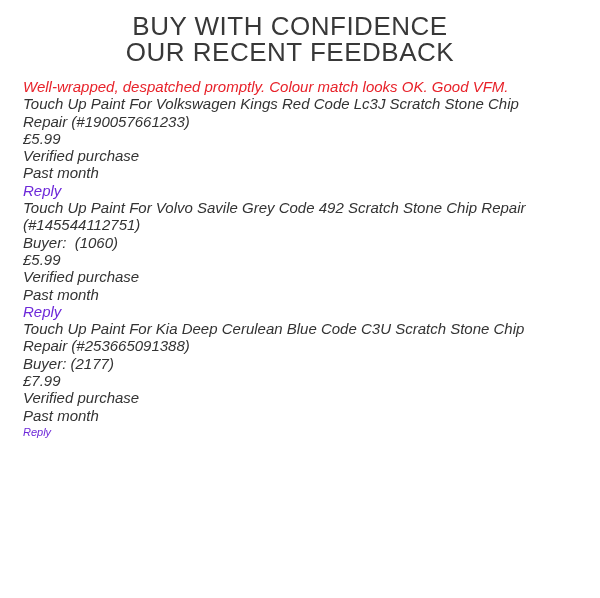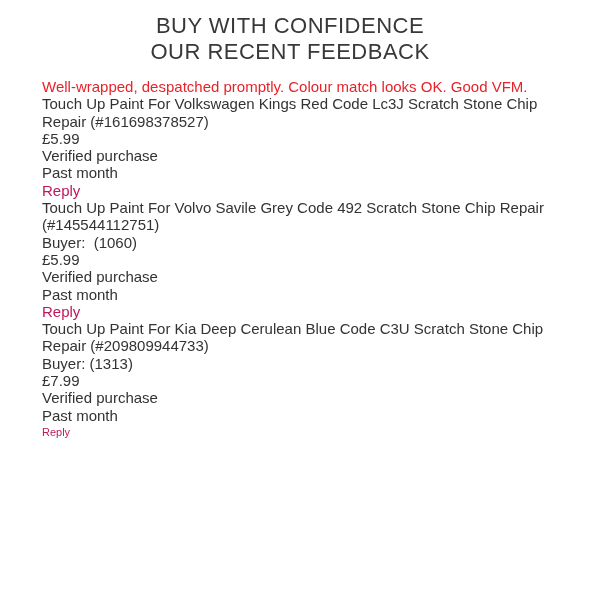--- a/index.html
+++ b/index.html
@@ -16,80 +16,81 @@
   .page {
     width: 600px;
     height: 598px;
     background: #ffffff;
   }
   .header {
     padding-top: 13px;
     padding-right: 20px;
     text-align: center;
     color: #383838;
-    font-size: 22px;
+    font-size: 26px;
     line-height: 26px;
     letter-spacing: 0.5px;
     font-weight: 400;
   }
   .feedback-list {
-    margin: 13px 0 0 42px;
+    margin: 13px 0 0 23px;
     width: 530px;
     font-size: 15px;
     line-height: 17.3px;
     color: #333333;
+    font-style: italic;
   }
   .feedback-list p {
     margin: 0;
     padding: 0;
     white-space: pre-wrap; 
   }
   .comment {
     color: #e8222a;
   }
   .reply {
-    color: #be185d;
+    color: #6d28d9;
   }
   .reply--small {
     font-size: 11px;
   }
 </style>
 </head>
 <body>
 
 <div class="page">
 
   <div class="header">
     <div>BUY WITH CONFIDENCE</div>
     <div>OUR RECENT FEEDBACK</div>
   </div>
 
   <div class="feedback-list">
 
     <section class="feedback-item">
       <p class="comment">Well-wrapped, despatched promptly. Colour match looks OK. Good VFM.</p>
-      <p class="item-title">Touch Up Paint For Volkswagen Kings Red Code Lc3J Scratch Stone Chip Repair (#161698378527)</p>
+      <p class="item-title">Touch Up Paint For Volkswagen Kings Red Code Lc3J Scratch Stone Chip Repair (#190057661233)</p>
       <p class="price">£5.99</p>
       <p class="verified">Verified purchase</p>
       <p class="period">Past month</p>
       <p class="reply">Reply</p>
     </section>
 
     <section class="feedback-item">
       <p class="item-title">Touch Up Paint For Volvo Savile Grey Code 492 Scratch Stone Chip Repair (#145544112751)</p>
       <p class="buyer">Buyer:  (1060)</p>
       <p class="price">£5.99</p>
       <p class="verified">Verified purchase</p>
       <p class="period">Past month</p>
       <p class="reply">Reply</p>
     </section>
 
     <section class="feedback-item">
-      <p class="item-title">Touch Up Paint For Kia Deep Cerulean Blue Code C3U Scratch Stone Chip Repair (#209809944733)</p>
-      <p class="buyer">Buyer: (1313)</p>
+      <p class="item-title">Touch Up Paint For Kia Deep Cerulean Blue Code C3U Scratch Stone Chip Repair (#253665091388)</p>
+      <p class="buyer">Buyer: (2177)</p>
       <p class="price">£7.99</p>
       <p class="verified">Verified purchase</p>
       <p class="period">Past month</p>
       <p class="reply reply--small">Reply</p>
     </section>
 
   </div>
 </div>
 
 </body></html>

